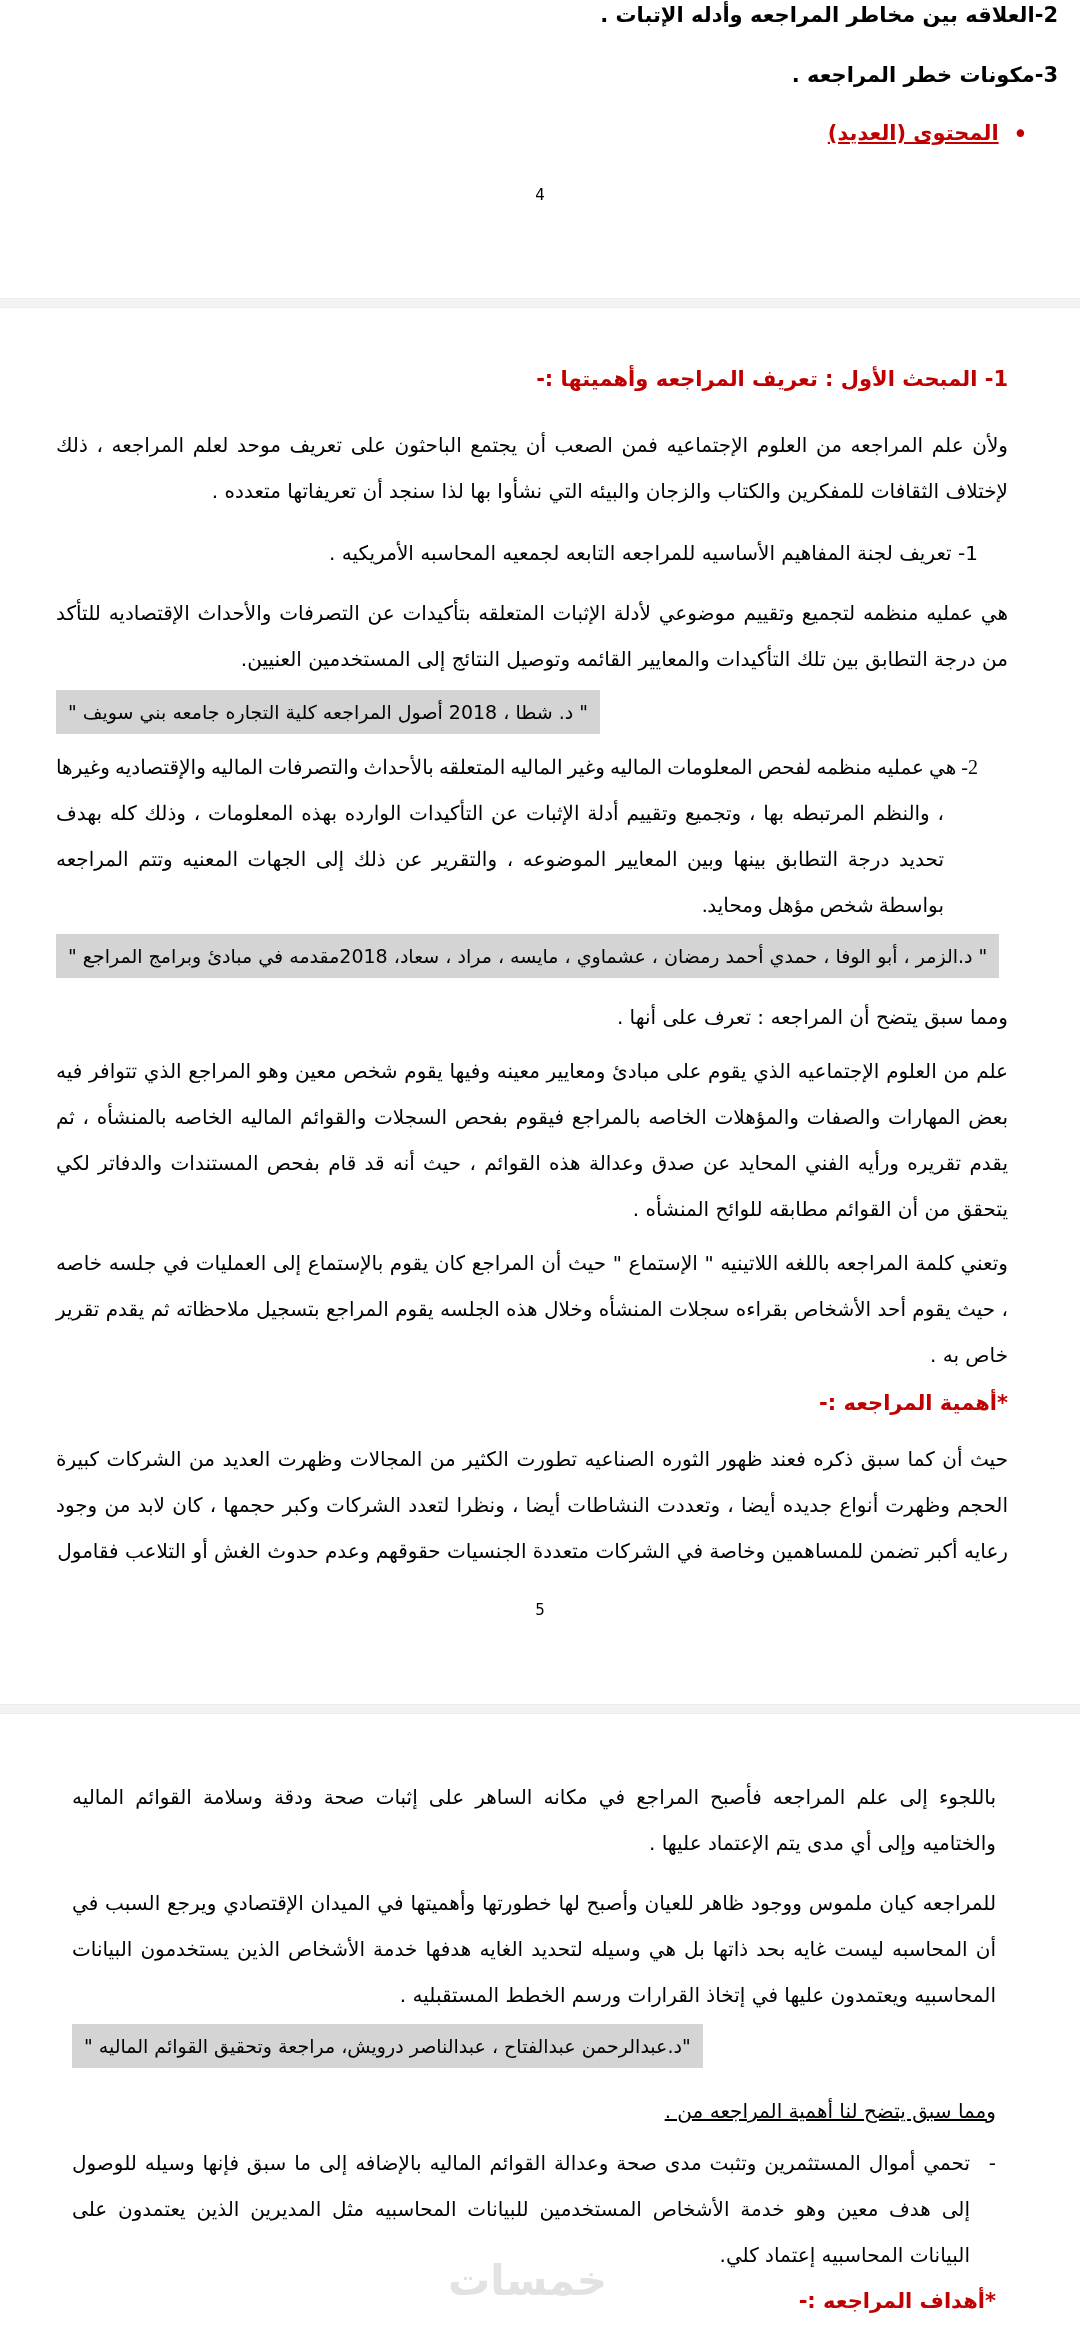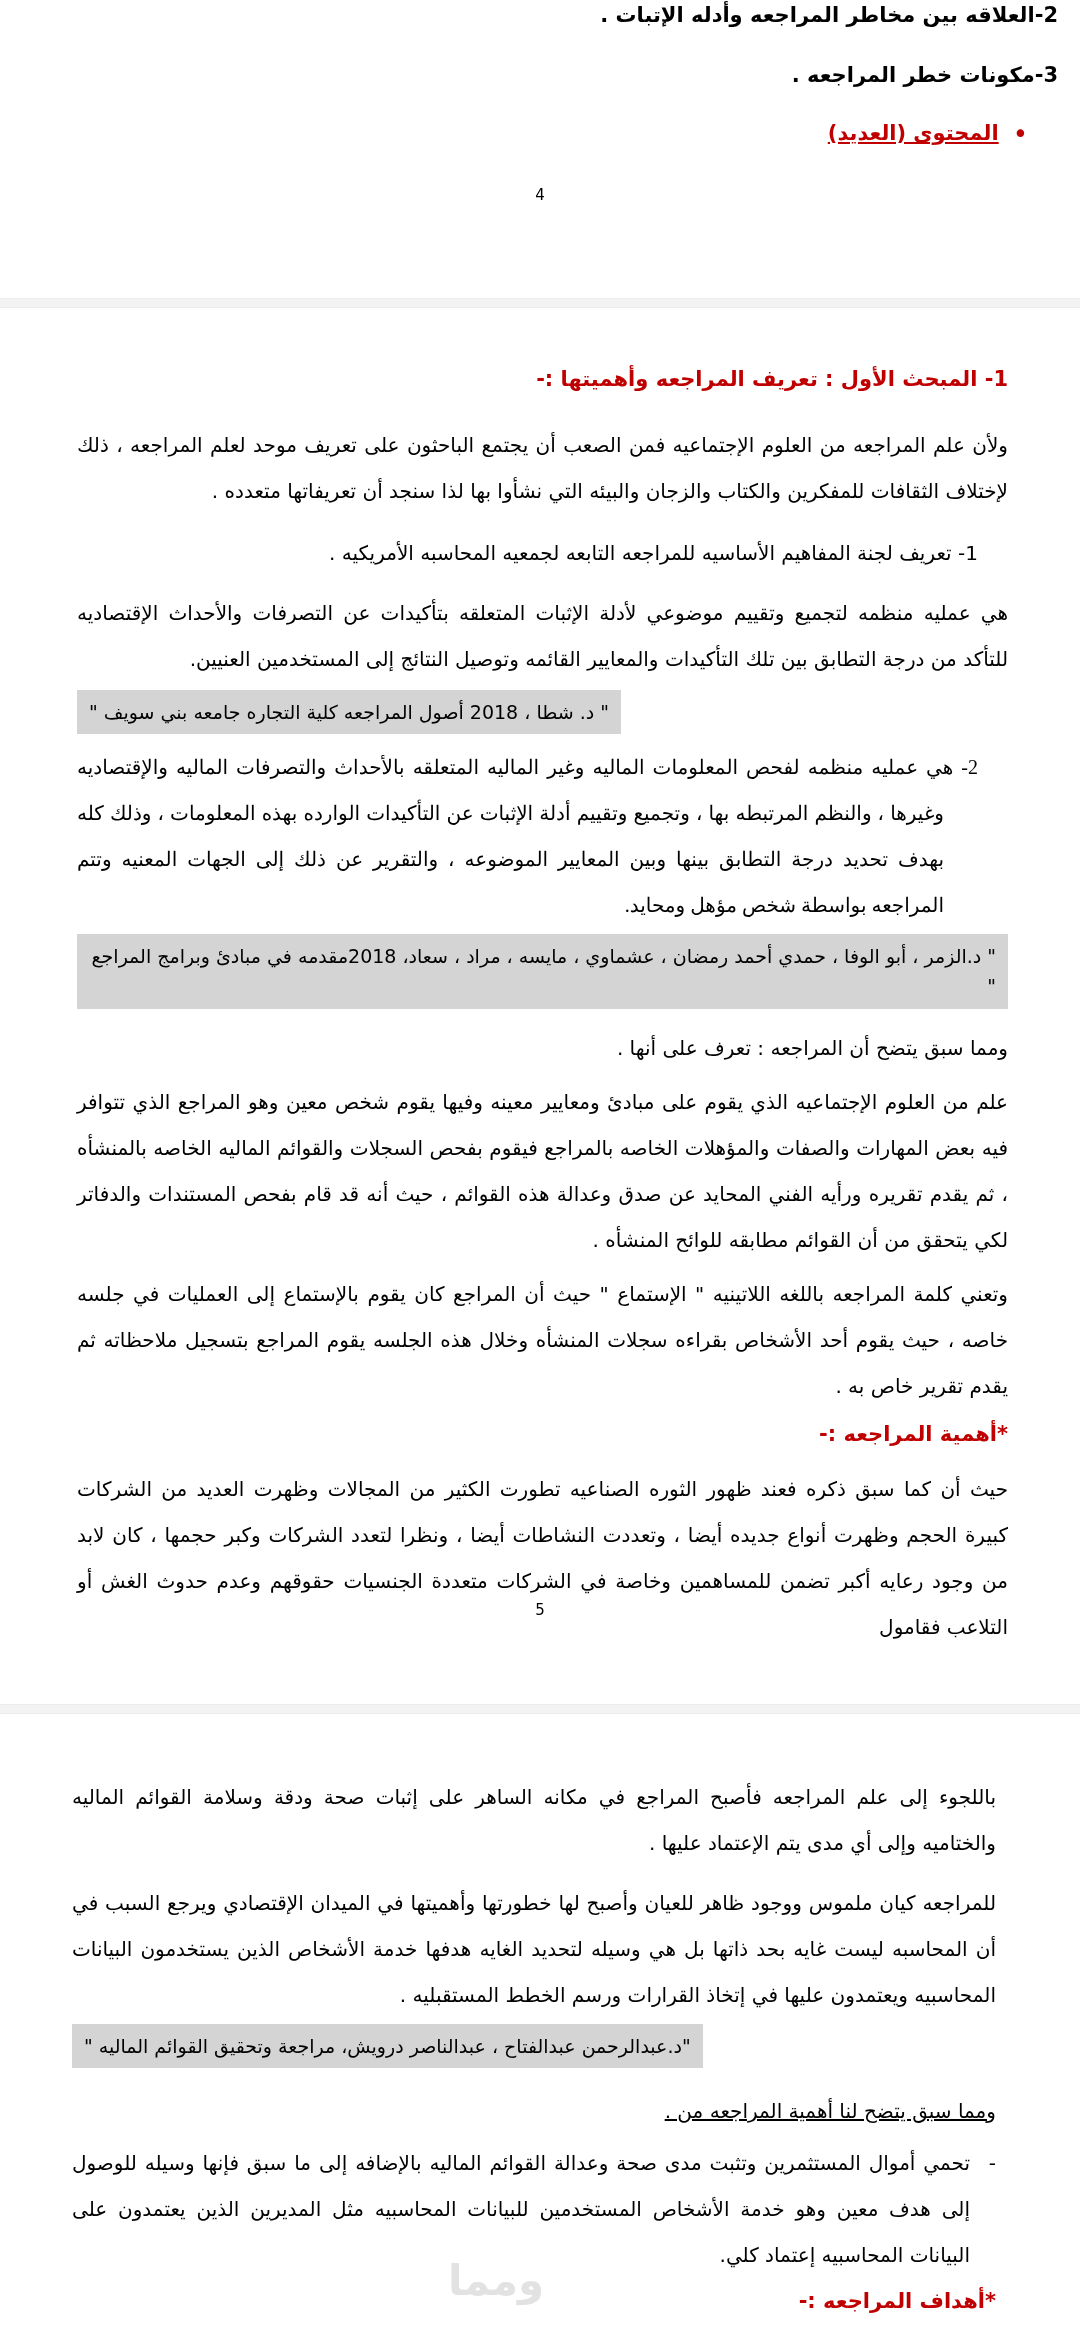--- a/index.html
+++ b/index.html
@@ -7,21 +7,21 @@
     position:relative;
     width:1080px;height:2340px;
     background:#ffffff;
     font-family:"DejaVu Sans",sans-serif;
     direction:rtl;
     color:#000;
     overflow:hidden;
   }
   .page{position:relative;box-sizing:border-box;overflow:hidden;}
   .page-4{height:298px;padding:0 22px;}
-  .page-5{height:1396px;padding:56px 72px 0 77px;}
+  .page-5{height:1396px;padding:56px 72px 0 56px;}
   .page-6{height:626px;padding:60px 84px 0 72px;}
   .pagegap{height:10px;background:#f3f3f3;border-top:1px solid #ececec;border-bottom:1px solid #ececec;box-sizing:border-box;}
 
   .toc-line{font-size:21px;font-weight:bold;line-height:1.45;}
   .toc-line.second{margin-top:30px;}
 
   .bullet-row{display:flex;align-items:center;gap:14px;margin-top:28px;padding-right:30px;}
   .bullet-dot{color:#c00000;font-size:26px;line-height:1;}
   .toc-link{color:#c00000;font-size:21px;font-weight:bold;text-decoration:underline;line-height:1.4;}
 
@@ -116,16 +116,16 @@
 
     <p class="p mt20">ومما سبق يتضح لنا أهمية المراجعه من .</p>
 
     <div class="dash-row mt6">
       <span class="dash-marker">-</span>
       <p class="p dash-text">تحمي أموال المستثمرين وتثبت مدى صحة وعدالة القوائم الماليه بالإضافه إلى ما سبق فإنها وسيله للوصول إلى هدف معين وهو خدمة الأشخاص المستخدمين للبيانات المحاسبيه مثل المديرين الذين يعتمدون على البيانات المحاسبيه إعتماد كلي.</p>
     </div>
 
     <h2 class="h-red mt8">*أهداف المراجعه :-</h2>
 
-    <div class="watermark">ومما</div>
+    <div class="watermark">خمسات</div>
   </section>
 
 </div>
 
 </body></html>

